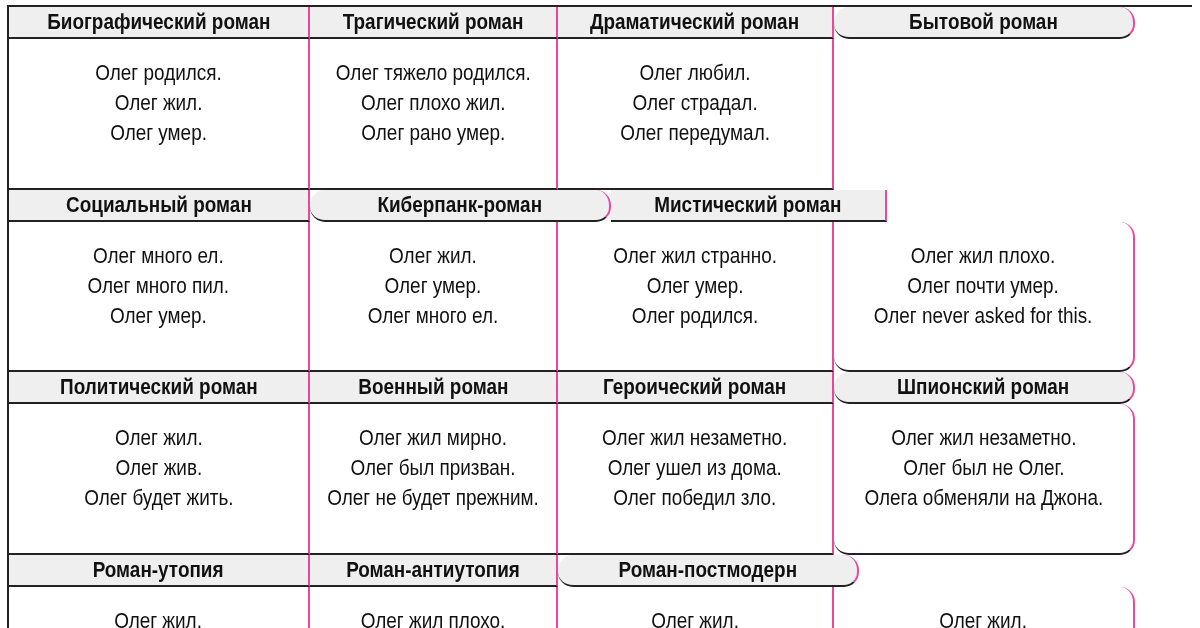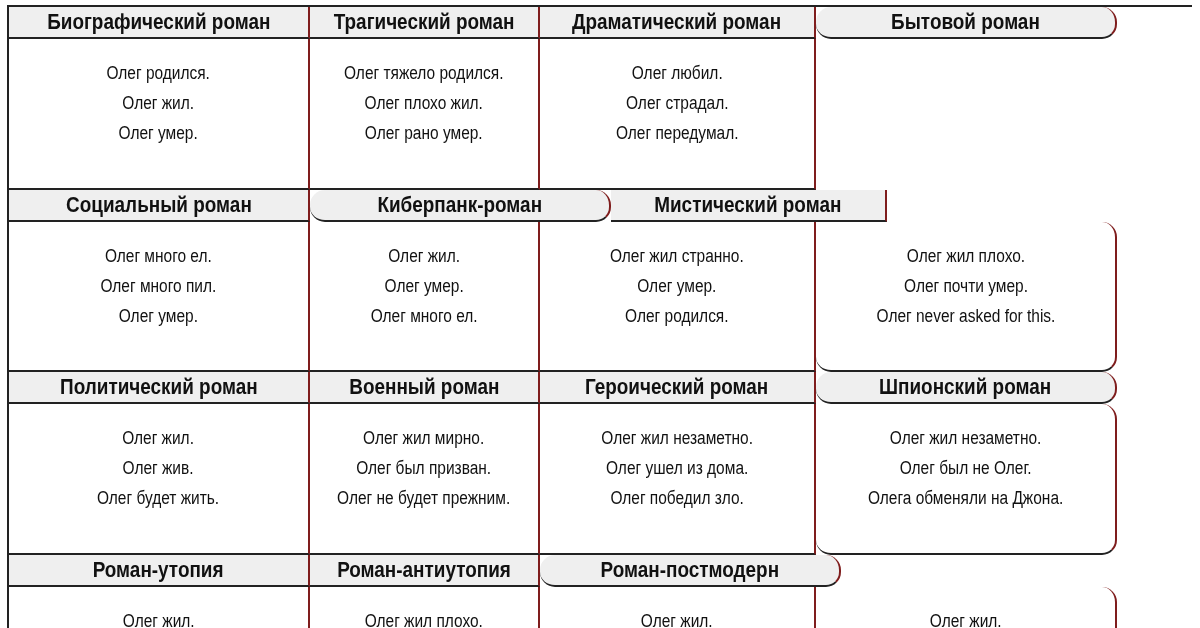--- a/index.html
+++ b/index.html
@@ -22,40 +22,40 @@
       width: 1185px;
       border-left: 2px solid #222222;
       border-top: 2px solid #222222;
       box-sizing: border-box;
     }
     .row {
       display: flex;
     }
     .cell {
       box-sizing: border-box;
-      border-right: 2px solid #7f1d1d;
+      border-right: 2px solid #ec4899;
       border-bottom: 2px solid #222222;
       text-align: center;
       overflow: hidden;
     }
     .cell.c0 { width: 301px; }
-    .cell.c1 { width: 230px; }
+    .cell.c1 { width: 248px; }
     .cell.c2 { width: 276px; }
     .cell.c3 { width: 301px; border-radius: 15px; }
     .head .cell {
       height: 32px;
       background: #efefef;
       font-weight: bold;
       font-size: 22px;
       line-height: 30px;
     }
     .body-row .cell {
       height: 151px;
       background: #ffffff;
-      font-size: 18px;
+      font-size: 22px;
       line-height: 30px;
       padding-top: 19px;
     }
     .body-row.r0 .cell { height: 151px; }
     .body-row.r1 .cell { height: 150px; }
     .body-row.r2 .cell { height: 151px; }
     .body-row.r3 .cell { height: 60px; }
     .narrow {
       display: inline-block;
       transform: scaleX(0.86);

